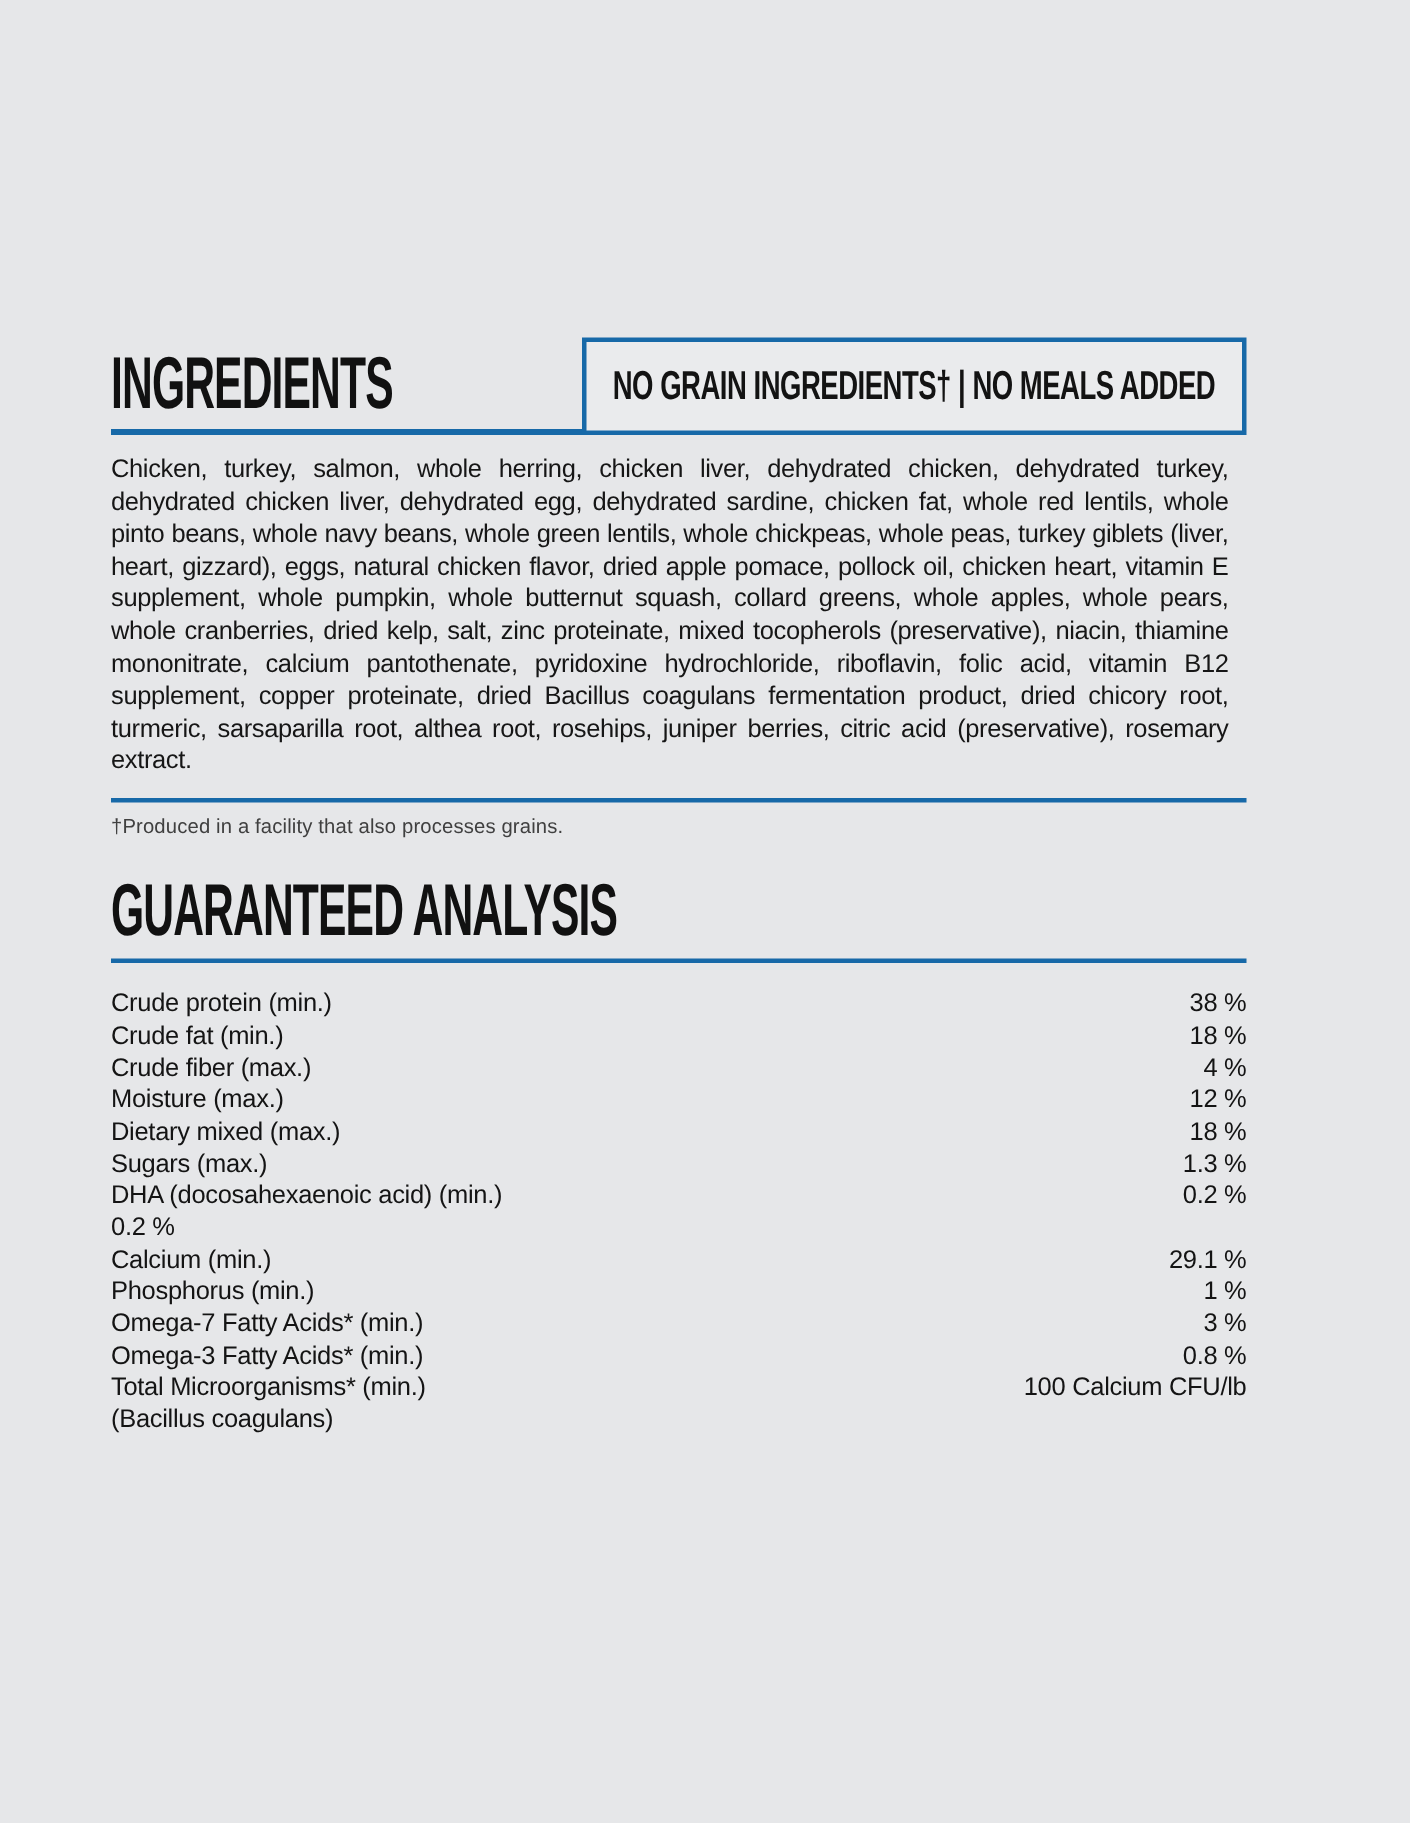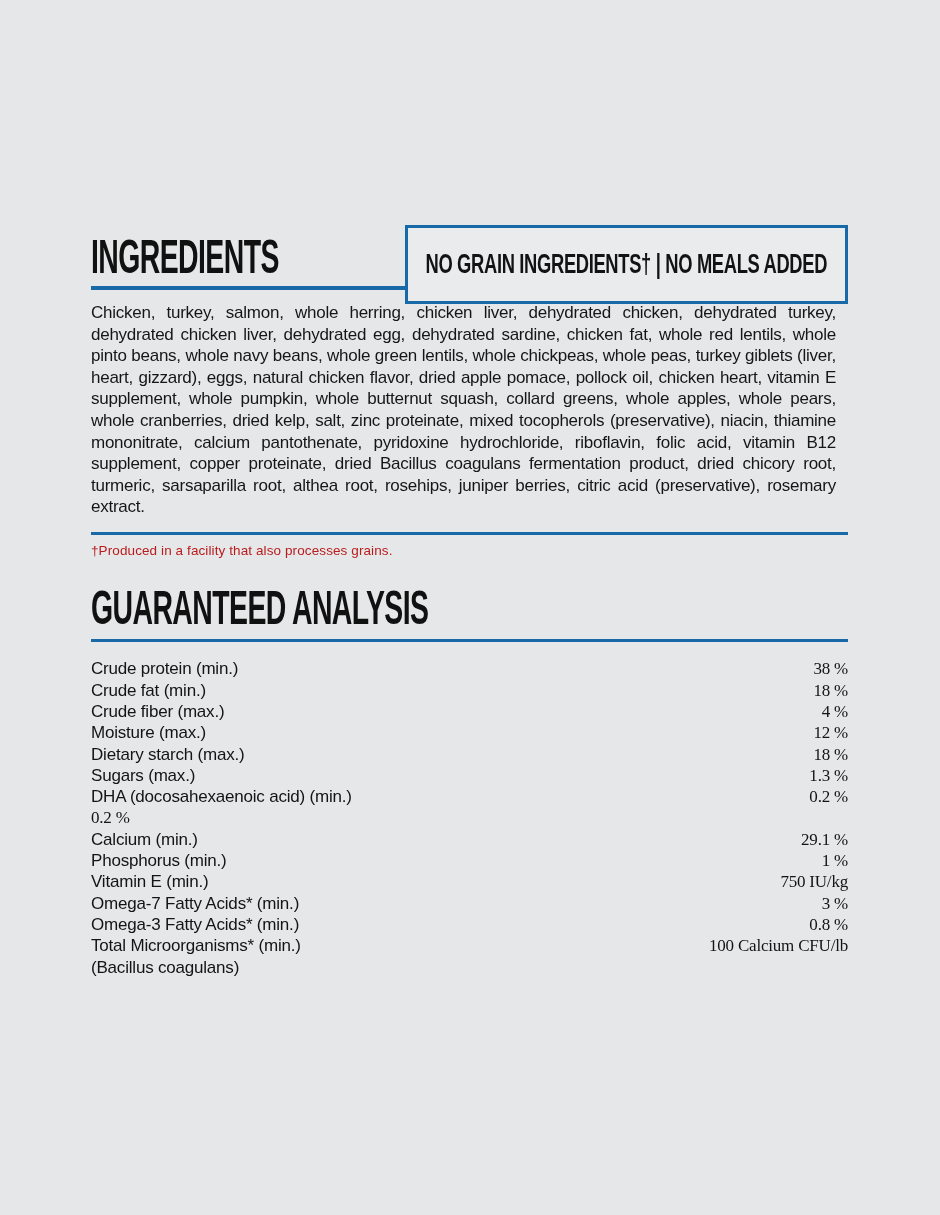--- a/index.html
+++ b/index.html
@@ -7,21 +7,21 @@
     width: 940px;
     height: 1215px;
     background: #e6e7e9;
     font-family: "Liberation Sans", sans-serif;
     color: #141414;
     position: relative;
     overflow: hidden;
   }
   .content {
     position: absolute;
-    left: 91px;
+    left: 74px;
     top: 225px;
     width: 757px;
   }
 
   
   .ing-header {
     position: relative;
     height: 65px;
   }
   .section-title {
@@ -38,21 +38,21 @@
   h1.section-title {
     position: absolute;
     left: 0;
     bottom: 9px;
   }
   .badge {
     position: absolute;
     right: 0;
     top: 0;
     width: 443px;
-    height: 79px;
+    height: 65px;
     box-sizing: border-box;
     border: 3px solid #1769a8;
     background: #eaebed;
     display: flex;
     align-items: center;
     justify-content: center;
   }
   .badge-text {
     font-size: 27px;
     font-weight: bold;
@@ -83,21 +83,21 @@
   .rule {
     margin-top: 14px;
     height: 3px;
     background: #1769a8;
   }
 
   .footnote {
     margin: 8px 0 0 0;
     font-size: 13.5px;
     letter-spacing: 0.1px;
-    color: #b91c1c;
+    color: #404040;
   }
 
   h2.section-title {
     margin: 24px 0 0 0;
     line-height: 1.05;
   }
   .rule.after-h2 { margin-top: 6px; }
 
   .ga-table {
     margin-top: 16px;
@@ -105,21 +105,21 @@
     letter-spacing: -0.2px;
   }
   .ga-row {
     display: flex;
     justify-content: space-between;
     align-items: baseline;
     line-height: 21.3px;
     gap: 20px;
   }
   .ga-label { text-align: left; }
-  .ga-value { text-align: right; white-space: nowrap; font-family: Liberation Serif, serif; }
+  .ga-value { text-align: right; white-space: nowrap; }
 </style>
 </head>
 <body>
 
 <div class="content">
 
   <header class="ing-header">
     <h1 class="section-title">INGREDIENTS</h1>
     <div class="badge">
       <span class="badge-text">NO GRAIN INGREDIENTS† | NO MEALS ADDED</span>
@@ -152,21 +152,21 @@
     <span class="ga-label">Crude fiber (max.)</span>
     <span class="ga-value">4 %</span>
   </div>
 
   <div class="ga-row">
     <span class="ga-label">Moisture (max.)</span>
     <span class="ga-value">12 %</span>
   </div>
 
   <div class="ga-row">
-    <span class="ga-label">Dietary starch (max.)</span>
+    <span class="ga-label">Dietary mixed (max.)</span>
     <span class="ga-value">18 %</span>
   </div>
 
   <div class="ga-row">
     <span class="ga-label">Sugars (max.)</span>
     <span class="ga-value">1.3 %</span>
   </div>
 
   <div class="ga-row">
     <span class="ga-label">DHA (docosahexaenoic acid) (min.)</span>
@@ -180,24 +180,20 @@
   <div class="ga-row">
     <span class="ga-label">Calcium (min.)</span>
     <span class="ga-value">29.1 %</span>
   </div>
 
   <div class="ga-row">
     <span class="ga-label">Phosphorus (min.)</span>
     <span class="ga-value">1 %</span>
   </div>
 
-  <div class="ga-row">
-    <span class="ga-label">Vitamin E (min.)</span>
-    <span class="ga-value">750 IU/kg</span>
-  </div>
 
   <div class="ga-row">
     <span class="ga-label">Omega-7 Fatty Acids* (min.)</span>
     <span class="ga-value">3 %</span>
   </div>
 
   <div class="ga-row">
     <span class="ga-label">Omega-3 Fatty Acids* (min.)</span>
     <span class="ga-value">0.8 %</span>
   </div>

